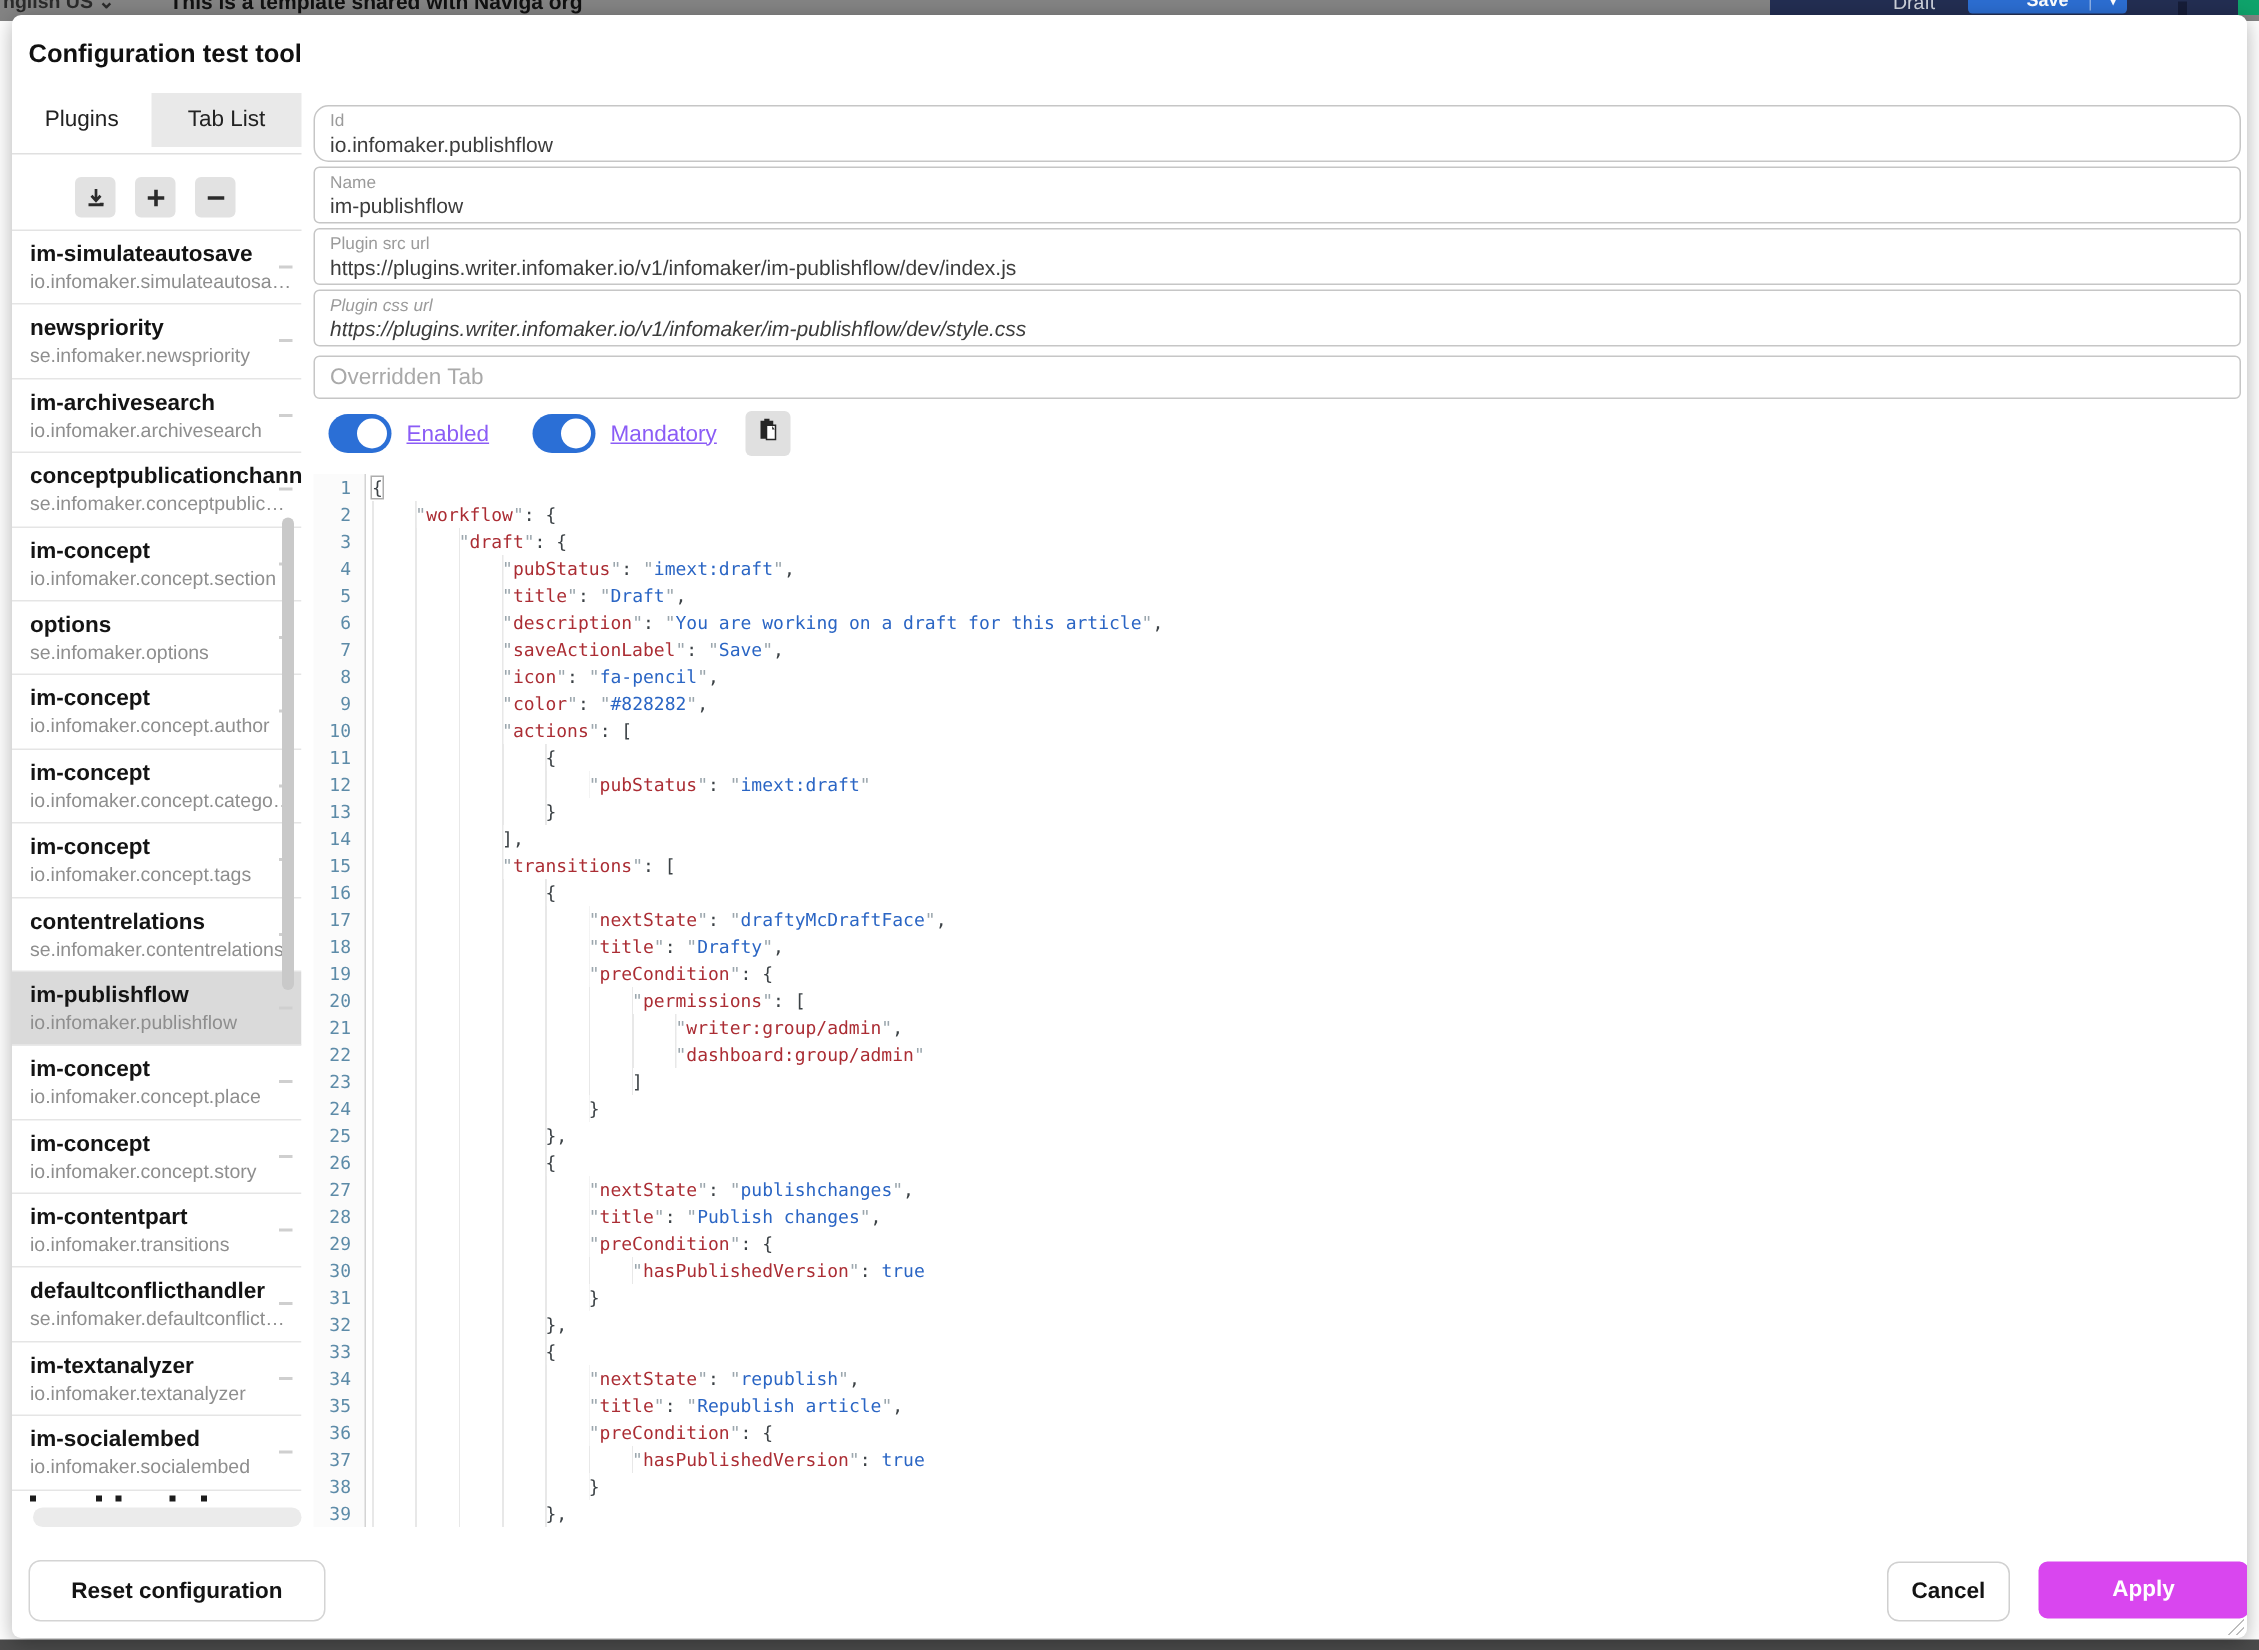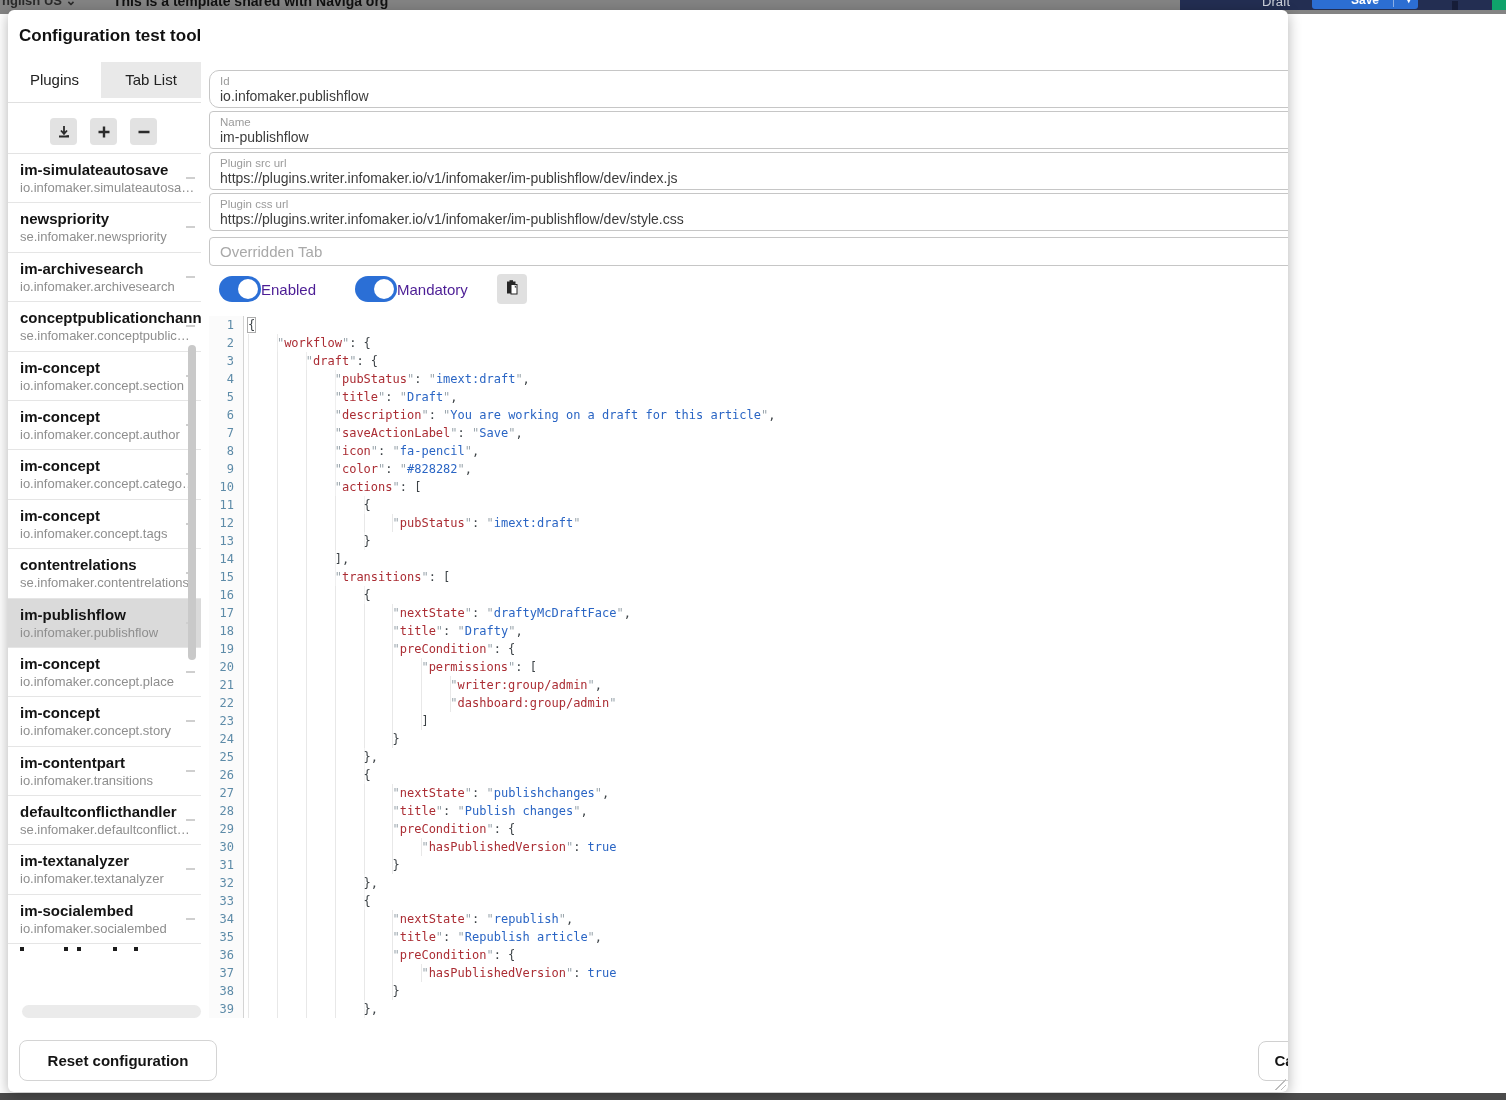--- a/index.html
+++ b/index.html
@@ -11,21 +11,21 @@
   #topbar .navy{position:absolute;left:1180px;top:0;width:326px;height:10px;background:#232e52;}
   #topbar .draftlbl{position:absolute;left:82px;top:-6px;font-size:13px;color:#cfd3dc;}
   #topbar .savebtn{position:absolute;left:132px;top:-8px;width:106px;height:17px;background:#2c6ed2;border-radius:3px;
     color:#fff;font-size:12px;font-weight:bold;text-align:center;line-height:17px;}
   #topbar .savebtn .sep{position:absolute;right:24px;top:2px;bottom:2px;width:1px;background:rgba(255,255,255,.45);}
   #topbar .savebtn .chev{position:absolute;right:7px;top:0;font-size:9px;}
   #topbar .bellmark{position:absolute;left:272px;top:1px;width:6px;height:9px;background:#161d38;}
   #topbar .greenblk{position:absolute;right:0;top:0;width:14px;height:10px;background:#0fa36b;}
   #bottombar{position:absolute;left:0;top:1093px;width:1506px;height:7px;background:#4b4b4b;}
   
-  #modal{position:absolute;left:8px;top:10px;width:1280px;height:1082px;background:#fff;border-radius:6px;
+  #modal{position:absolute;left:8px;top:10px;width:1490px;height:1082px;background:#fff;border-radius:6px;
     box-shadow:0 3px 14px rgba(0,0,0,.3);overflow:hidden;}
   #modal-title{position:absolute;left:11px;top:16px;font-size:17px;font-weight:bold;color:#111;}
   
   #tabs{position:absolute;left:0;top:52px;width:193px;height:40px;border-bottom:1px solid #e0e0e0;}
   .tab{position:absolute;top:0;height:36px;line-height:36px;text-align:center;font-size:15px;color:#222;cursor:pointer;}
   .tab.t0{left:0;width:93px;background:#fff;}
   .tab.t1{left:93px;width:100px;background:#e9e9e9;}
   
   #side-toolbar{position:absolute;left:0;top:108px;width:193px;height:28px;}
   .toolbtn{position:absolute;top:0;width:27px;height:27px;background:#e2e2e2;border-radius:4px;
@@ -46,21 +46,21 @@
   .field{position:absolute;left:201px;width:1285px;box-sizing:border-box;border:1px solid #c6c6c6;border-radius:4px;
     background:#fff;padding:3px 10px;}
   .field .flabel{font-size:11.5px;color:#9b9b9b;line-height:14px;}
   .field .fvalue{font-size:14px;color:#3c3c3c;line-height:16px;white-space:nowrap;overflow:hidden;}
   .field.placeholder-only{display:flex;align-items:center;}
   .field .fplaceholder{font-size:15px;color:#a9a9a9;}
   
   .toggle-wrap{position:absolute;top:266px;height:26px;display:flex;align-items:center;cursor:pointer;}
   .toggle{width:42px;height:26px;border-radius:13px;position:relative;}
   .toggle .knob{position:absolute;top:3px;right:3px;width:20px;height:20px;border-radius:50%;background:#fff;}
-  .toggle-label{font-size:15px;color:#4c1d95;}
+  .toggle-label{margin-left:10px;font-size:15px;color:#8b5cf6;text-decoration:underline;}
   #paste-btn{position:absolute;left:489px;top:264px;width:30px;height:30px;background:#e0e0e0;border-radius:4px;
     display:flex;align-items:center;justify-content:center;cursor:pointer;}
   
   #editor{position:absolute;left:201px;top:306px;width:1285px;height:706px;font-family:"DejaVu Sans Mono","Liberation Mono",monospace;
     font-size:12px;line-height:18px;background:#fff;}
   .ed-row{height:18px;white-space:pre;display:flex;}
   .ed-gutter{width:35px;box-sizing:border-box;flex:none;text-align:right;padding-right:9px;color:#5d8ba8;
     background:#fbfbfb;border-right:1px solid #d4d4d4;}
   .ed-code{padding-left:4px;background-repeat:no-repeat;background-position:4px 0;}
   .tk-p{color:#3c4246;}
@@ -154,20 +154,25 @@
         <div class="plug-name">conceptpublicationchannel</div>
         <div class="plug-id">se.infomaker.conceptpublic…</div>
         <div class="plug-dash"></div>
       </div>
       <div class="plug-item">
         <div class="plug-name">im-concept</div>
         <div class="plug-id">io.infomaker.concept.section</div>
         <div class="plug-dash"></div>
       </div>
       <div class="plug-item">
+        <div class="plug-name">options</div>
+        <div class="plug-id">se.infomaker.options</div>
+        <div class="plug-dash"></div>
+      </div>
+      <div class="plug-item">
         <div class="plug-name">im-concept</div>
         <div class="plug-id">io.infomaker.concept.author</div>
         <div class="plug-dash"></div>
       </div>
       <div class="plug-item">
         <div class="plug-name">im-concept</div>
         <div class="plug-id">io.infomaker.concept.catego…</div>
         <div class="plug-dash"></div>
       </div>
       <div class="plug-item">
@@ -231,21 +236,21 @@
     <div class="fvalue">io.infomaker.publishflow</div>
   </div>
   <div class="field" style="top:101px;height:38px;">
     <div class="flabel">Name</div>
     <div class="fvalue">im-publishflow</div>
   </div>
   <div class="field" style="top:142px;height:38px;">
     <div class="flabel">Plugin src url</div>
     <div class="fvalue">https://plugins.writer.infomaker.io/v1/infomaker/im-publishflow/dev/index.js</div>
   </div>
-  <div class="field" style="top:183px;height:38px;">
+  <div class="field" style="top:183px;height:38px;font-style:italic;">
     <div class="flabel">Plugin css url</div>
     <div class="fvalue">https://plugins.writer.infomaker.io/v1/infomaker/im-publishflow/dev/style.css</div>
   </div>
   <div class="field placeholder-only" style="top:227px;height:29px;">
     <div class="fplaceholder">Overridden Tab</div>
   </div>
 
   <div class="toggle-wrap" style="left:211px;">
     <div class="toggle tg" style="background: rgb(43, 111, 214);">
         <div class="knob"></div>

